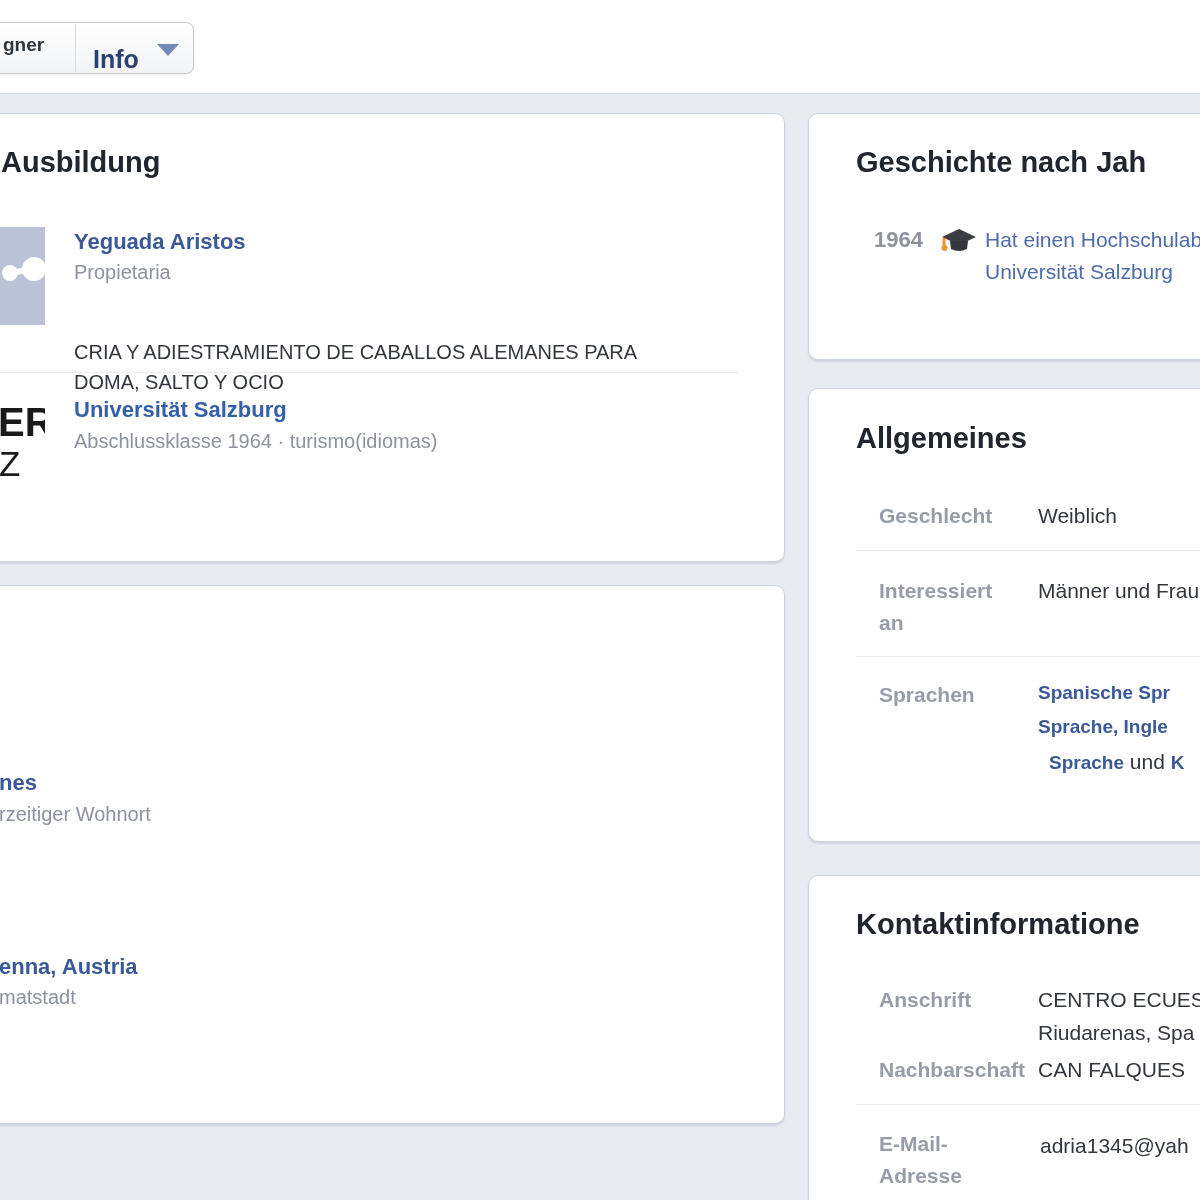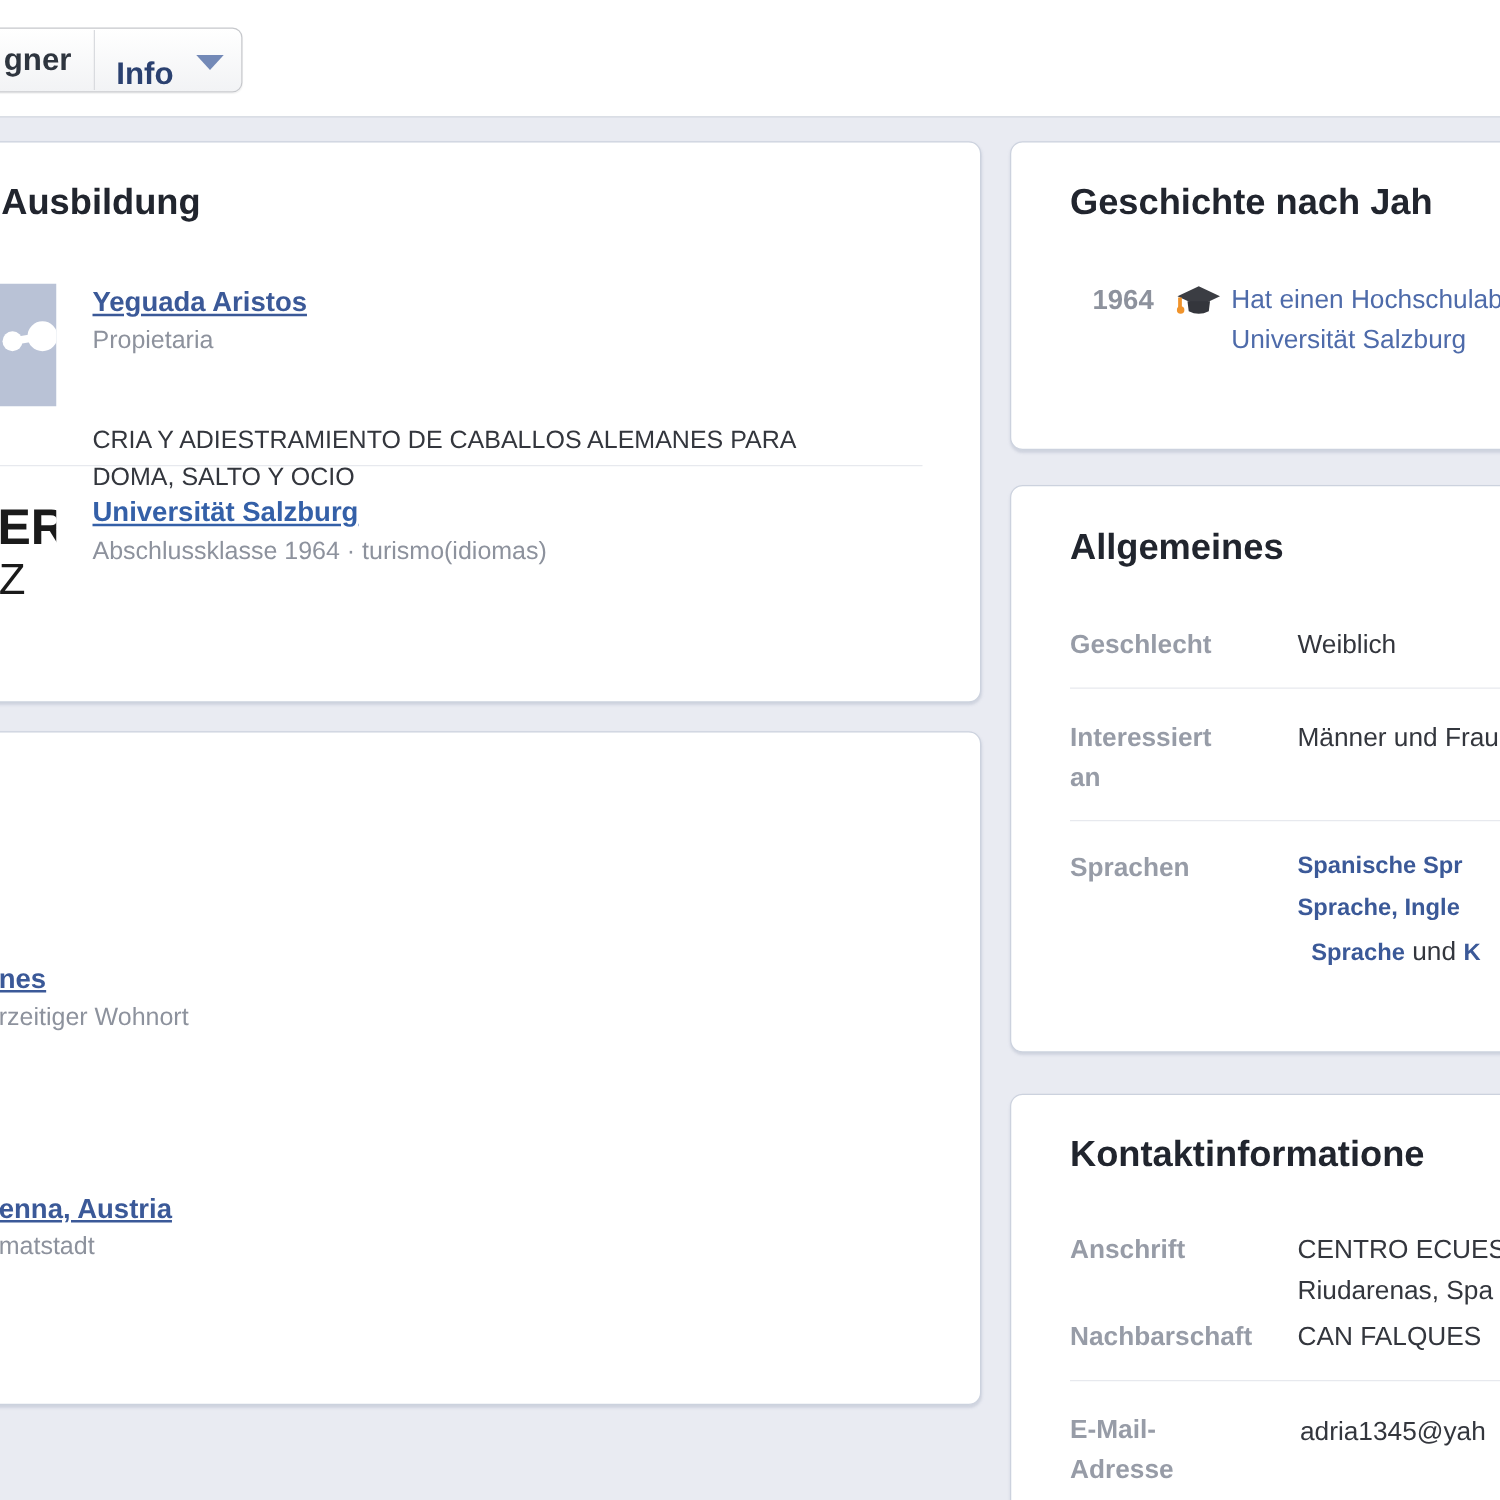--- a/index.html
+++ b/index.html
@@ -12,21 +12,21 @@
   .abs{position:absolute;white-space:nowrap;line-height:1.2;}
   
   #topbar{position:absolute;left:0;top:0;width:1200px;height:93px;background:#ffffff;}
   #tabgroup{
     position:absolute;left:-40px;top:22px;width:232px;height:50px;
     border:1px solid #c6c8cc;border-radius:8px;
     background:linear-gradient(#ffffff,#f2f3f5);
     box-shadow:0 1px 1px rgba(0,0,0,0.05);
   }
   .tab-sep{position:absolute;left:114px;top:1px;width:1px;height:48px;background:#d9dbdf;}
-  .tab-frag{position:absolute;left:42px;top:11px;font-size:25px;font-weight:bold;color:#2e353f;}
+  .tab-frag{position:absolute;left:42px;top:11px;font-size:19px;font-weight:bold;color:#2e353f;}
   .tab-info{position:absolute;left:132px;top:22px;font-size:25px;font-weight:bold;color:#2b4170;}
   .chev{
     position:absolute;left:196px;top:21px;width:0;height:0;
     border-left:11px solid transparent;border-right:11px solid transparent;
     border-top:12px solid #7389b7;
   }
   
   #content-bg{
     position:absolute;left:0;top:93px;width:1200px;height:1107px;
     background:#e9ebf2;border-top:1px solid #d3d7e0;
@@ -36,34 +36,34 @@
     position:absolute;background:#ffffff;
     border:1px solid #ccd2de;border-radius:10px;
     box-shadow:0 2px 2px rgba(160,168,190,0.35);
   }
   #card-education{left:-60px;top:113px;width:843px;height:447px;}
   #card-places{left:-60px;top:585px;width:843px;height:537px;}
   #card-history{left:808px;top:113px;width:450px;height:245px;}
   #card-general{left:808px;top:388px;width:450px;height:452px;}
   #card-contact{left:808px;top:875px;width:450px;height:430px;}
   .card-title{font-size:29px;font-weight:bold;color:#21252e;}
-  .link-bold{font-size:22px;font-weight:bold;color:#3b5998;cursor:pointer;text-decoration:underline;}
+  .link-bold{font-size:22px;font-weight:bold;color:#3b5998;cursor:pointer;}
   .meta{font-size:20px;color:#8d929d;}
   .dark{font-size:20px;color:#33363d;margin-top:44px;}
   .hdivider{position:absolute;height:1px;background:#e7e9ee;}
   
   #edu-thumb{position:absolute;left:7px;top:113px;width:97px;height:98px;background:#b9c2d6;}
   #edu-logo{position:absolute;left:7px;top:278px;width:97px;height:98px;background:#ffffff;overflow:hidden;}
   .logo-l1{position:absolute;left:50px;top:8px;font-size:40px;font-weight:bold;color:#1a1a1a;letter-spacing:0px;}
   .logo-l2{position:absolute;left:51px;top:52px;font-size:35px;color:#1a1a1a;letter-spacing:9px;}
   
   .year{font-size:22px;font-weight:bold;color:#8d929d;}
   .soft-link{font-size:21px;color:#4e6baa;cursor:pointer;}
   
-  .row-label{font-size:21px;font-weight:bold;color:#979ca7;}
+  .row-label{font-size:21px;font-weight:bold;color:#979ca7;margin-left:23px;}
   .row-value{font-size:21px;color:#33363d;}
   .lang-link{font-size:19px;font-weight:bold;color:#3b5998;cursor:pointer;}
   .lang-plain{font-size:21px;color:#33363d;}
 </style>
 </head>
 <body>
 
 <div id="frame">
 
   <div id="topbar">

